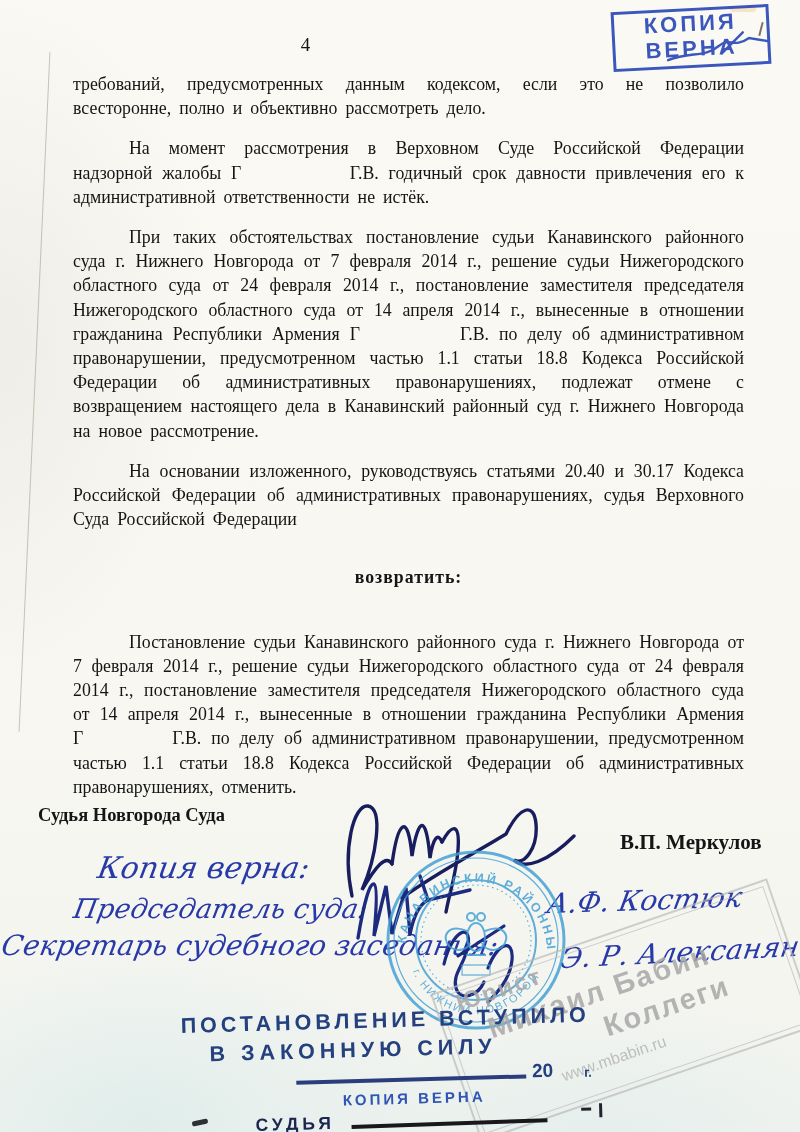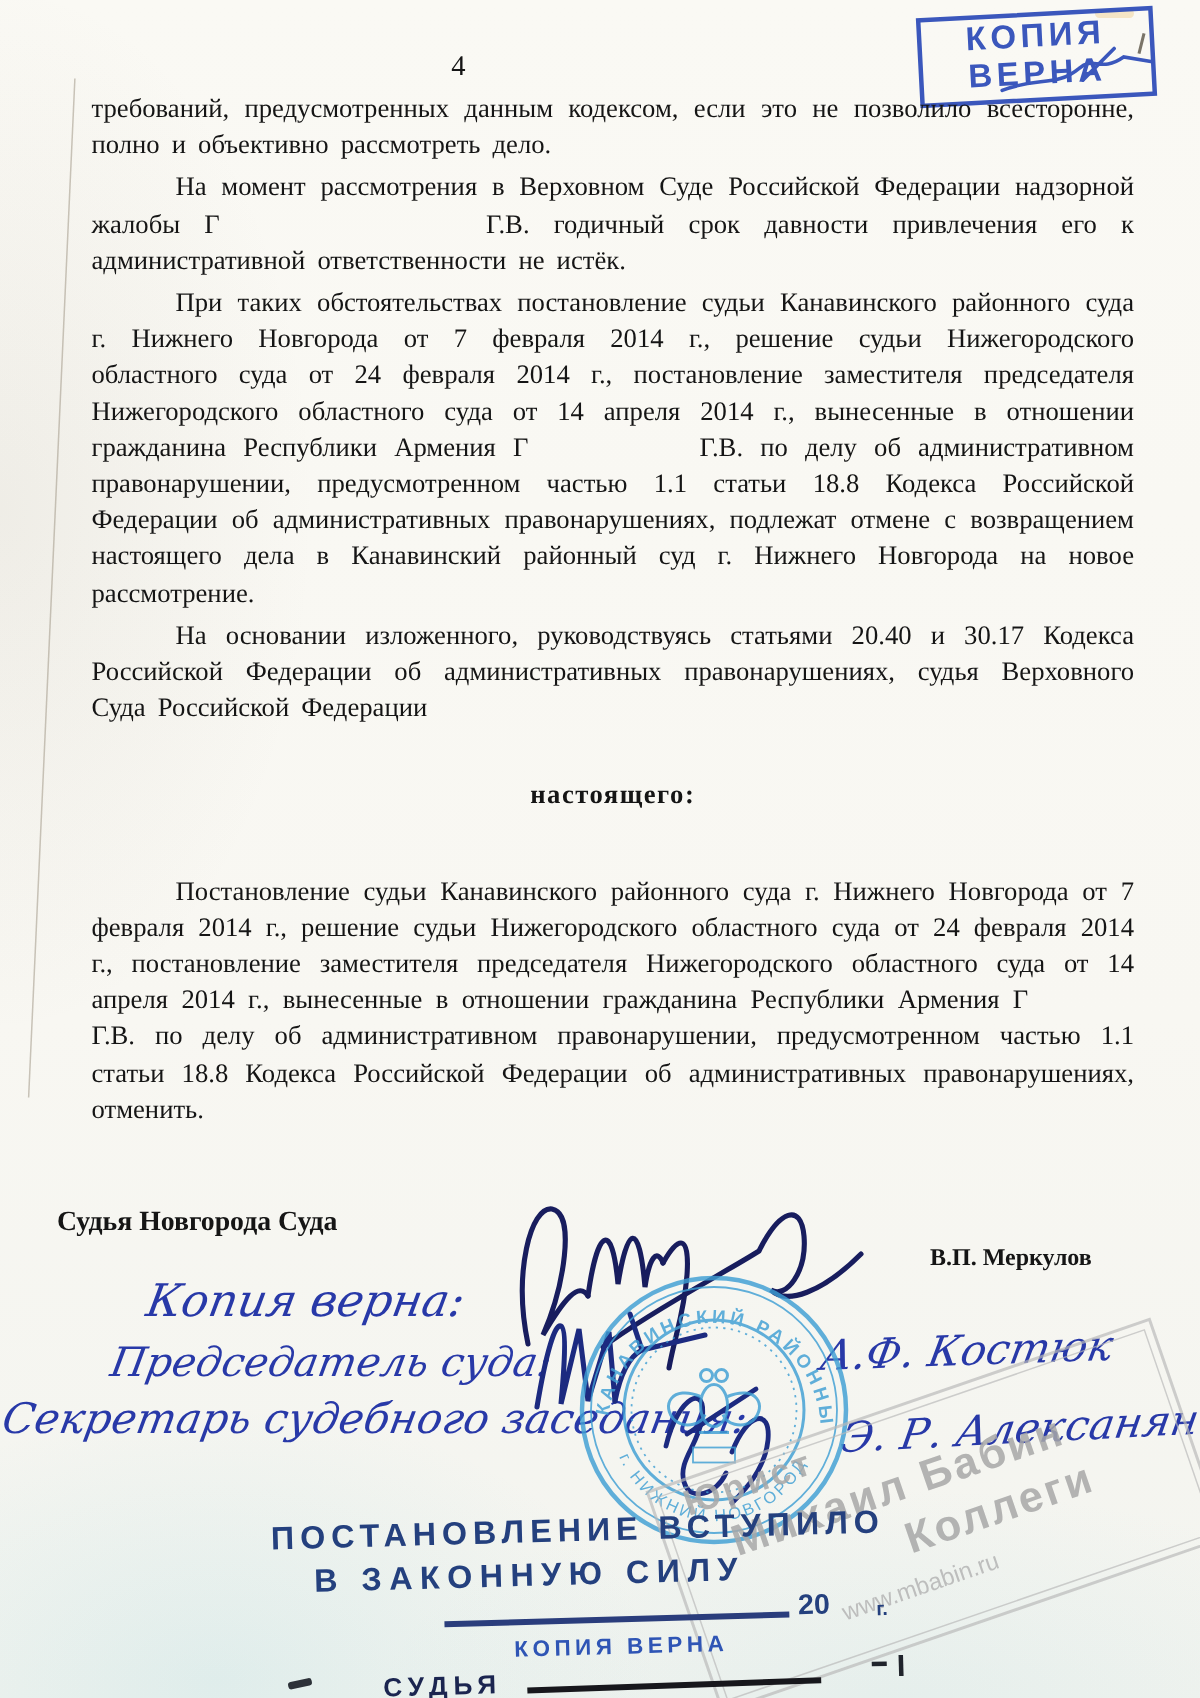--- a/index.html
+++ b/index.html
@@ -21,28 +21,28 @@
     font-size:19px;letter-spacing:1px;}
 
   .copy-stamp{position:absolute;left:612px;top:8px;width:152px;height:54px;
     border:3px solid #2b4ab8;transform:rotate(-3deg);color:#2b4ab8;
     font-family:"Liberation Sans",sans-serif;font-weight:bold;text-align:center;
     font-size:22px;line-height:25px;letter-spacing:3px;opacity:.92;}
   .copy-stamp .pen{position:absolute;left:48px;top:14px;}
 
   .body-text{position:absolute;left:57px;top:56px;width:703px;
     font-size:17.8px;line-height:24.2px;text-align:justify;word-spacing:3.6px;}
-  .body-text p{margin:4px;text-indent:56px;}
+  .body-text p{margin:16px;text-indent:56px;}
   .body-text p.no-indent{text-indent:0;}
   .body-text p.heading{text-align:center;text-indent:0;font-weight:bold;
     letter-spacing:1px;margin:34px 0 40px 0;}
 
   .sig-block-title{position:absolute;left:38px;top:803px;font-weight:bold;
     font-size:18.5px;line-height:25px;}
-  .sig-judge-name{position:absolute;left:620px;top:830px;font-weight:bold;font-size:16px;}
+  .sig-judge-name{position:absolute;left:620px;top:830px;font-weight:bold;font-size:21px;}
 
   .hw{position:absolute;font-family:"DejaVu Serif",serif;font-style:italic;
     color:#2839a8;transform:skewX(-10deg);white-space:nowrap;}
   .hw-copy{left:98px;top:850px;font-size:30px;}
   .hw-chair{left:74px;top:893px;font-size:27px;}
   .hw-secr{left:2px;top:929px;font-size:28px;}
   .hw-name1{left:548px;top:884px;font-size:28px;transform:skewX(-12deg) rotate(-2deg);}
   .hw-name2{left:562px;top:936px;font-size:28px;transform:skewX(-12deg) rotate(-3deg);}
 
   .sig-svg{position:absolute;}
@@ -98,21 +98,21 @@
     </svg>
   </div>
 
   <div class="page-number">4</div>
 
   <div class="body-text">
     <p class="no-indent">требований, предусмотренных данным кодексом, если это не позволило всесторонне, полно и объективно рассмотреть дело.</p>
     <p>На момент рассмотрения в Верховном Суде Российской Федерации надзорной жалобы Г&nbsp;&nbsp;&nbsp;&nbsp;&nbsp;&nbsp;&nbsp;&nbsp;&nbsp;&nbsp; Г.В. годичный срок давности привлечения его к административной ответственности не истёк.</p>
     <p>При таких обстоятельствах постановление судьи Канавинского районного суда г. Нижнего Новгорода от 7 февраля 2014 г., решение судьи Нижегородского областного суда от 24 февраля 2014 г., постановление заместителя председателя Нижегородского областного суда от 14 апреля 2014 г., вынесенные в отношении гражданина Республики Армения Г&nbsp;&nbsp;&nbsp;&nbsp;&nbsp;&nbsp;&nbsp;&nbsp;&nbsp; Г.В. по делу об административном правонарушении, предусмотренном частью 1.1 статьи 18.8 Кодекса Российской Федерации об административных правонарушениях, подлежат отмене с возвращением настоящего дела в Канавинский районный суд г. Нижнего Новгорода на новое рассмотрение.</p>
     <p>На основании изложенного, руководствуясь статьями 20.40 и 30.17 Кодекса Российской Федерации об административных правонарушениях, судья Верховного Суда Российской Федерации</p>
-    <p class="heading">настоящего:</p>
+    <p class="heading">возвратить:</p>
     <p>Постановление судьи Канавинского районного суда г. Нижнего Новгорода от 7 февраля 2014 г., решение судьи Нижегородского областного суда от 24 февраля 2014 г., постановление заместителя председателя Нижегородского областного суда от 14 апреля 2014 г., вынесенные в отношении гражданина Республики Армения Г&nbsp;&nbsp;&nbsp;&nbsp;&nbsp;&nbsp;&nbsp;&nbsp; Г.В. по делу об административном правонарушении, предусмотренном частью 1.1 статьи 18.8 Кодекса Российской Федерации об административных правонарушениях, отменить.</p>
   </div>
 
   <div class="sig-block-title">
     <div>Судья Новгорода Суда</div>
   </div>
   <div class="sig-judge-name">В.П. Меркулов</div>
 
   <svg class="sig-svg sig-main" width="256" height="160" viewBox="0 0 256 160">
     <g fill="none" stroke="#181d5e" stroke-width="3.4" stroke-linecap="round">

